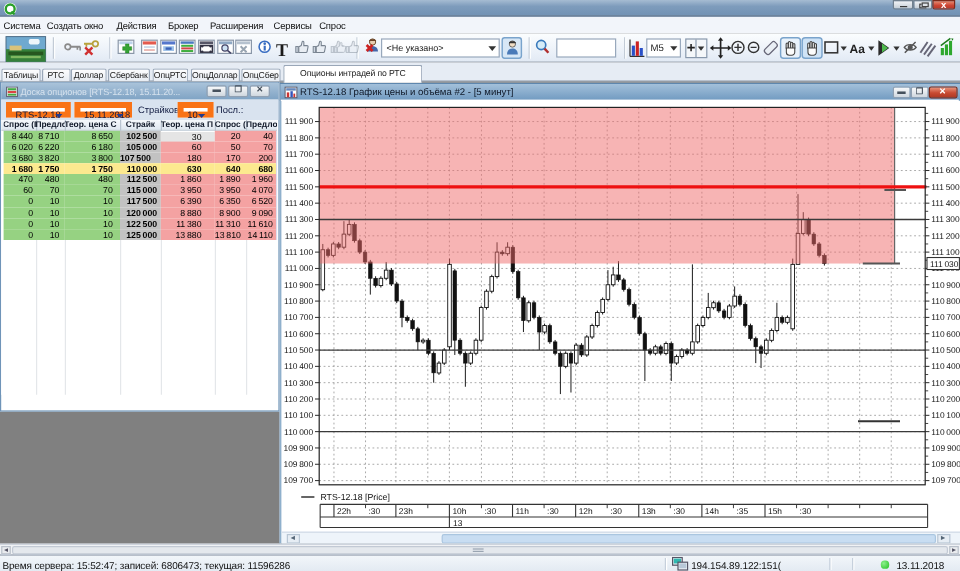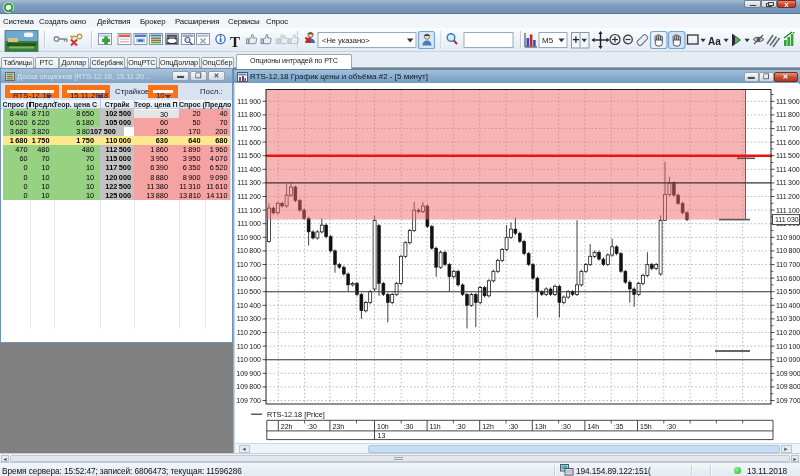--- a/index.html
+++ b/index.html
@@ -718,21 +718,21 @@
      <div class="cbo" style="left:4px;width:54px">RTS-12.18<svg width="8" height="7">
               <path d="M1 2l3 3.4L7 2z" fill="#223a8c"></path>
             </svg></div>
      <div class="cbo" style="left:61px;width:48px">15.11.2018<svg width="8" height="7">
               <path d="M1 2l3 3.4L7 2z" fill="#223a8c"></path>
             </svg></div>
      <span class="lbl" style="left:114px">Страйков:</span>
      <div class="cbo" style="left:147px;width:30px">10<svg width="8" height="7">
               <path d="M1 2l3 3.4L7 2z" fill="#223a8c"></path>
             </svg></div>
-     <span class="lbl" style="left:199px">Посл.:</span>
+     <span class="lbl" style="left:179px">Посл.:</span>
    </div>
    <div id="w1tbl">
      <div id="w1hdr"></div>
           <div style="position:absolute;left:28.5px;top:0;width:1px;height:8.5px;background:#b9c4d0"></div>
           <div style="position:absolute;left:52.5px;top:0;width:1px;height:8.5px;background:#b9c4d0"></div>
           <div style="position:absolute;left:99.0px;top:0;width:1px;height:8.5px;background:#b9c4d0"></div>
           <div style="position:absolute;left:133.0px;top:0;width:1px;height:8.5px;background:#b9c4d0"></div>
           <div style="position:absolute;left:178.0px;top:0;width:1px;height:8.5px;background:#b9c4d0"></div>
           <div style="position:absolute;left:204.0px;top:0;width:1px;height:8.5px;background:#b9c4d0"></div>
      <div class="th" style="left:1.5px;width:27.0px;text-align:left">Спрос (П</div>
@@ -752,21 +752,21 @@
           <div class="td" style="left:1.5px;top:17.65px;width:27.0px;height:9.15px;background:#96d282;padding-right:2px">6 020</div>
           <div class="td" style="left:28.5px;top:17.65px;width:24.0px;height:9.15px;background:#96d282;padding-right:4px">6 220</div>
           <div class="td" style="left:52.5px;top:17.65px;width:46.5px;height:9.15px;background:#96d282;padding-right:6px">6 180</div>
           <div class="td" style="left:99.0px;top:17.65px;width:34.0px;height:9.15px;background:#c2c2c2;font-weight:bold;padding-right:3px">105 000</div>
           <div class="td" style="left:133.0px;top:17.65px;width:45.0px;height:9.15px;background:#f4a2a2;padding-right:11px">60</div>
           <div class="td" style="left:178.0px;top:17.65px;width:26.0px;height:9.15px;background:#f4a2a2;padding-right:4.5px">50</div>
           <div class="td" style="left:204.0px;top:17.65px;width:25.5px;height:9.15px;background:#f4a2a2;padding-right:3px">70</div>
           <div class="td" style="left:1.5px;top:26.80px;width:27.0px;height:9.15px;background:#96d282;padding-right:2px">3 680</div>
           <div class="td" style="left:28.5px;top:26.80px;width:24.0px;height:9.15px;background:#96d282;padding-right:4px">3 820</div>
           <div class="td" style="left:52.5px;top:26.80px;width:46.5px;height:9.15px;background:#96d282;padding-right:6px">3 800</div>
-          <div class="td" style="left:89px;top:26.80px;width:34.0px;height:9.15px;background:#c2c2c2;font-weight:bold;padding-right:16px">107 500</div>
+          <div class="td" style="left:99.0px;top:26.80px;width:34.0px;height:9.15px;background:#c2c2c2;font-weight:bold;padding-right:16px">107 500</div>
           <div class="td" style="left:133.0px;top:26.80px;width:45.0px;height:9.15px;background:#f4a2a2;padding-right:11px">180</div>
           <div class="td" style="left:178.0px;top:26.80px;width:26.0px;height:9.15px;background:#f4a2a2;padding-right:4.5px">170</div>
           <div class="td" style="left:204.0px;top:26.80px;width:25.5px;height:9.15px;background:#f4a2a2;padding-right:3px">200</div>
           <div class="td" style="left:1.5px;top:35.95px;width:27.0px;height:9.15px;background:#fce98f;font-weight:bold;padding-right:2px">1 680</div>
           <div class="td" style="left:28.5px;top:35.95px;width:24.0px;height:9.15px;background:#fce98f;font-weight:bold;padding-right:4px">1 750</div>
           <div class="td" style="left:52.5px;top:35.95px;width:46.5px;height:9.15px;background:#fce98f;font-weight:bold;padding-right:6px">1 750</div>
           <div class="td" style="left:99.0px;top:35.95px;width:34.0px;height:9.15px;background:#fce98f;font-weight:bold;padding-right:3px">110 000</div>
           <div class="td" style="left:133.0px;top:35.95px;width:45.0px;height:9.15px;background:#fce98f;font-weight:bold;padding-right:11px">630</div>
           <div class="td" style="left:178.0px;top:35.95px;width:26.0px;height:9.15px;background:#fce98f;font-weight:bold;padding-right:4.5px">640</div>
           <div class="td" style="left:204.0px;top:35.95px;width:25.5px;height:9.15px;background:#fce98f;font-weight:bold;padding-right:3px">680</div>

